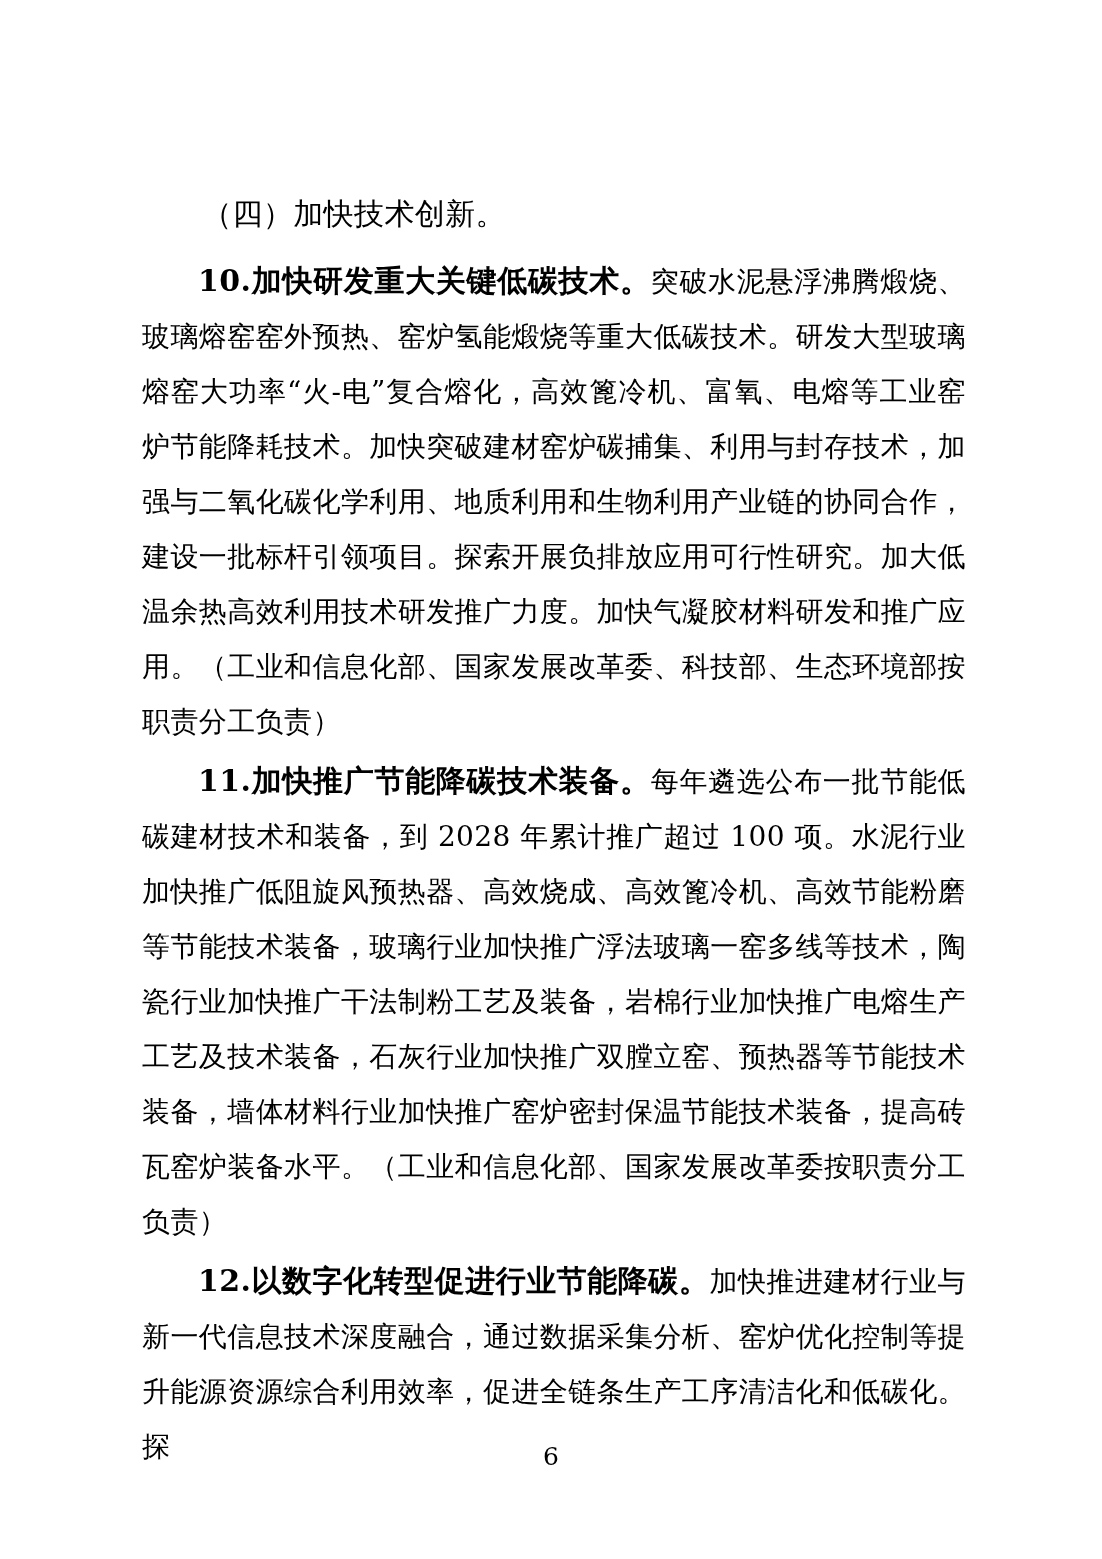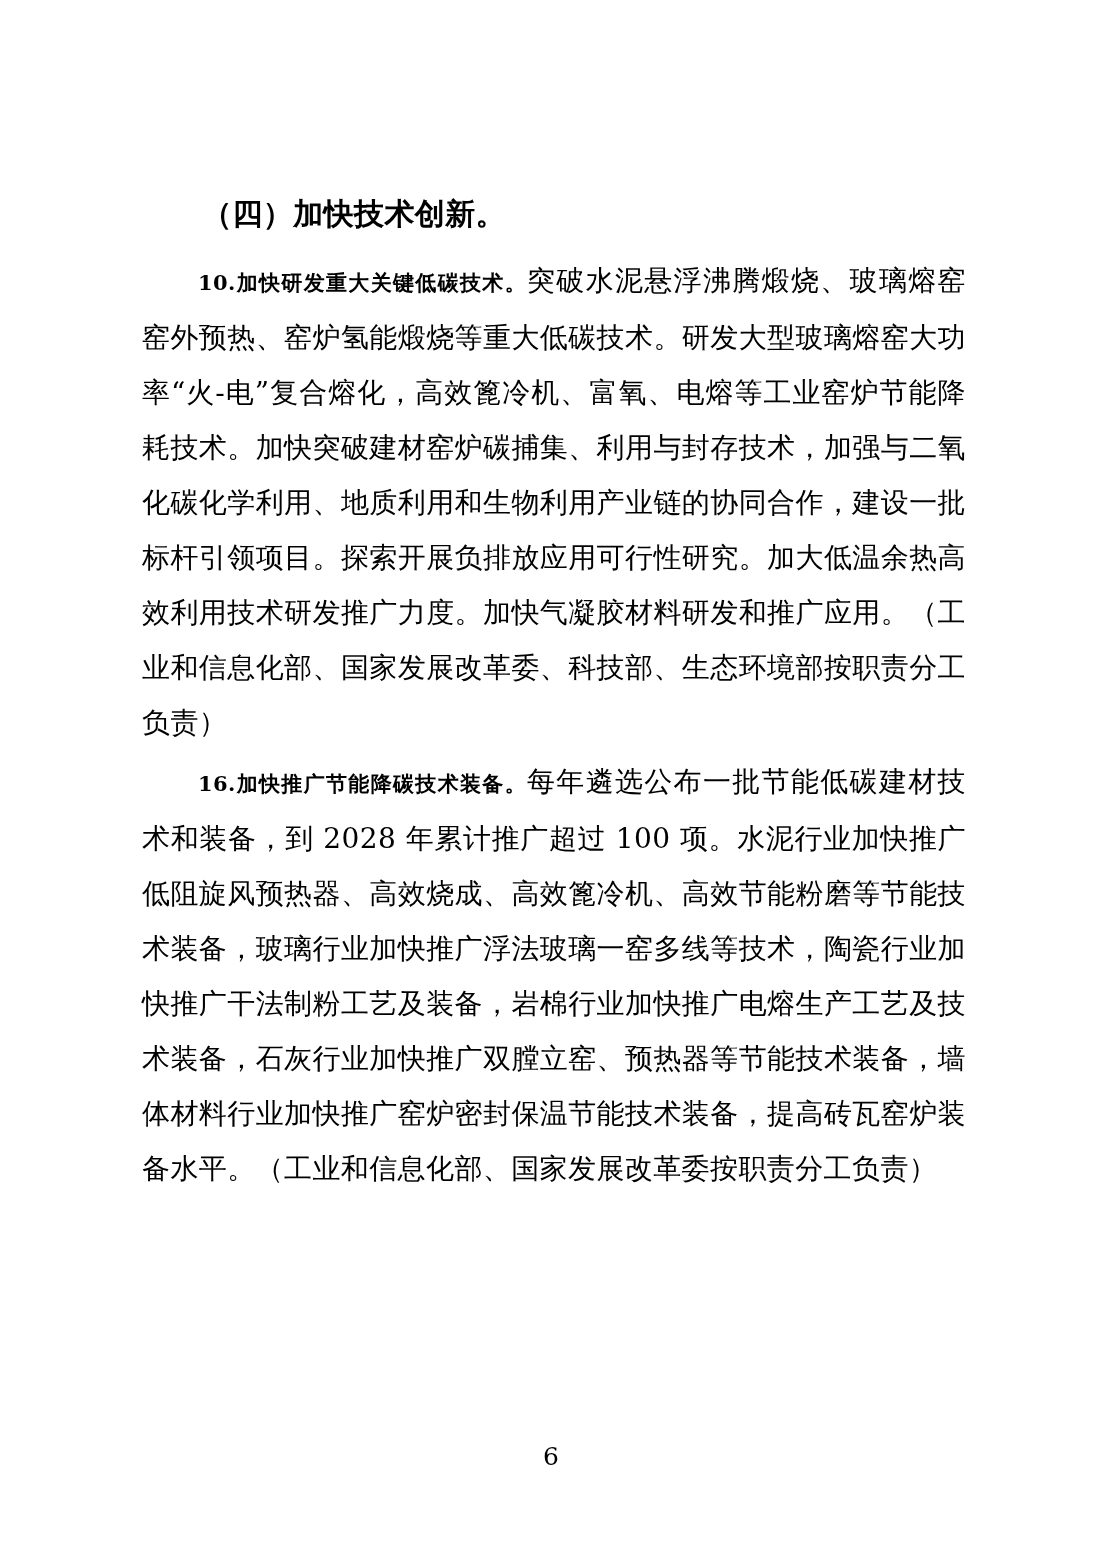--- a/index.html
+++ b/index.html
@@ -18,36 +18,36 @@
   }
   .content {
     position: absolute;
     left: 142px;
     top: 186px;
     width: 824px;
   }
   .section-heading {
     font-size: 30px;
     line-height: 55px;
-    font-weight: bold;
+    font-weight: normal;
     text-indent: 2em;
     margin: 0 0 12px 0;
     letter-spacing: 0.4px;
   }
   .para {
     font-size: 28px;
     line-height: 55px;
     text-align: justify;
     text-indent: 2em;
     margin: 0 0 4px 0;
     letter-spacing: 0.4px;
   }
   .para .lead {
     font-weight: bold;
-    font-size: 21px;
+    font-size: 30px;
   }
   .page-number {
     position: absolute;
     top: 1442px;
     left: 0;
     width: 100%;
     text-align: center;
     font-size: 25px;
     line-height: 30px;
     color: #000000;
@@ -56,19 +56,20 @@
 </head>
 <body>
 
 <div class="page">
   <div class="content">
 
     <div class="section-heading">（四）加快技术创新。</div>
 
     <p class="para"><span class="lead">10.加快研发重大关键低碳技术。</span><span>突破水泥悬浮沸腾煅烧、玻璃熔窑窑外预热、窑炉氢能煅烧等重大低碳技术。研发大型玻璃熔窑大功率“火-电”复合熔化，高效篦冷机、富氧、电熔等工业窑炉节能降耗技术。加快突破建材窑炉碳捕集、利用与封存技术，加强与二氧化碳化学利用、地质利用和生物利用产业链的协同合作，建设一批标杆引领项目。探索开展负排放应用可行性研究。加大低温余热高效利用技术研发推广力度。加快气凝胶材料研发和推广应用。（工业和信息化部、国家发展改革委、科技部、生态环境部按职责分工负责）</span></p>
 
-    <p class="para"><span class="lead">16.加快推广节能降碳技术装备。</span><span>每年遴选公布一批节能低碳建材技术和装备，到 2028 年累计推广超过 100 项。水泥行业加快推广低阻旋风预热器、高效烧成、高效篦冷机、高效节能粉磨等节能技术装备，玻璃行业加快推广浮法玻璃一窑多线等技术，陶瓷行业加快推广干法制粉工艺及装备，岩棉行业加快推广电熔生产工艺及技术装备，石灰行业加快推广双膛立窑、预热器等节能技术装备，墙体材料行业加快推广窑炉密封保温节能技术装备，提高砖瓦窑炉装备水平。（工业和信息化部、国家发展改革委按职责分工负责）</span></p>
+    <p class="para"><span class="lead">11.加快推广节能降碳技术装备。</span><span>每年遴选公布一批节能低碳建材技术和装备，到 2028 年累计推广超过 100 项。水泥行业加快推广低阻旋风预热器、高效烧成、高效篦冷机、高效节能粉磨等节能技术装备，玻璃行业加快推广浮法玻璃一窑多线等技术，陶瓷行业加快推广干法制粉工艺及装备，岩棉行业加快推广电熔生产工艺及技术装备，石灰行业加快推广双膛立窑、预热器等节能技术装备，墙体材料行业加快推广窑炉密封保温节能技术装备，提高砖瓦窑炉装备水平。（工业和信息化部、国家发展改革委按职责分工负责）</span></p>
 
+    <p class="para"><span class="lead">12.以数字化转型促进行业节能降碳。</span><span>加快推进建材行业与新一代信息技术深度融合，通过数据采集分析、窑炉优化控制等提升能源资源综合利用效率，促进全链条生产工序清洁化和低碳化。探</span></p>
 
   </div>
 
   <div class="page-number">6</div>
 </div>
 
 </body></html>

